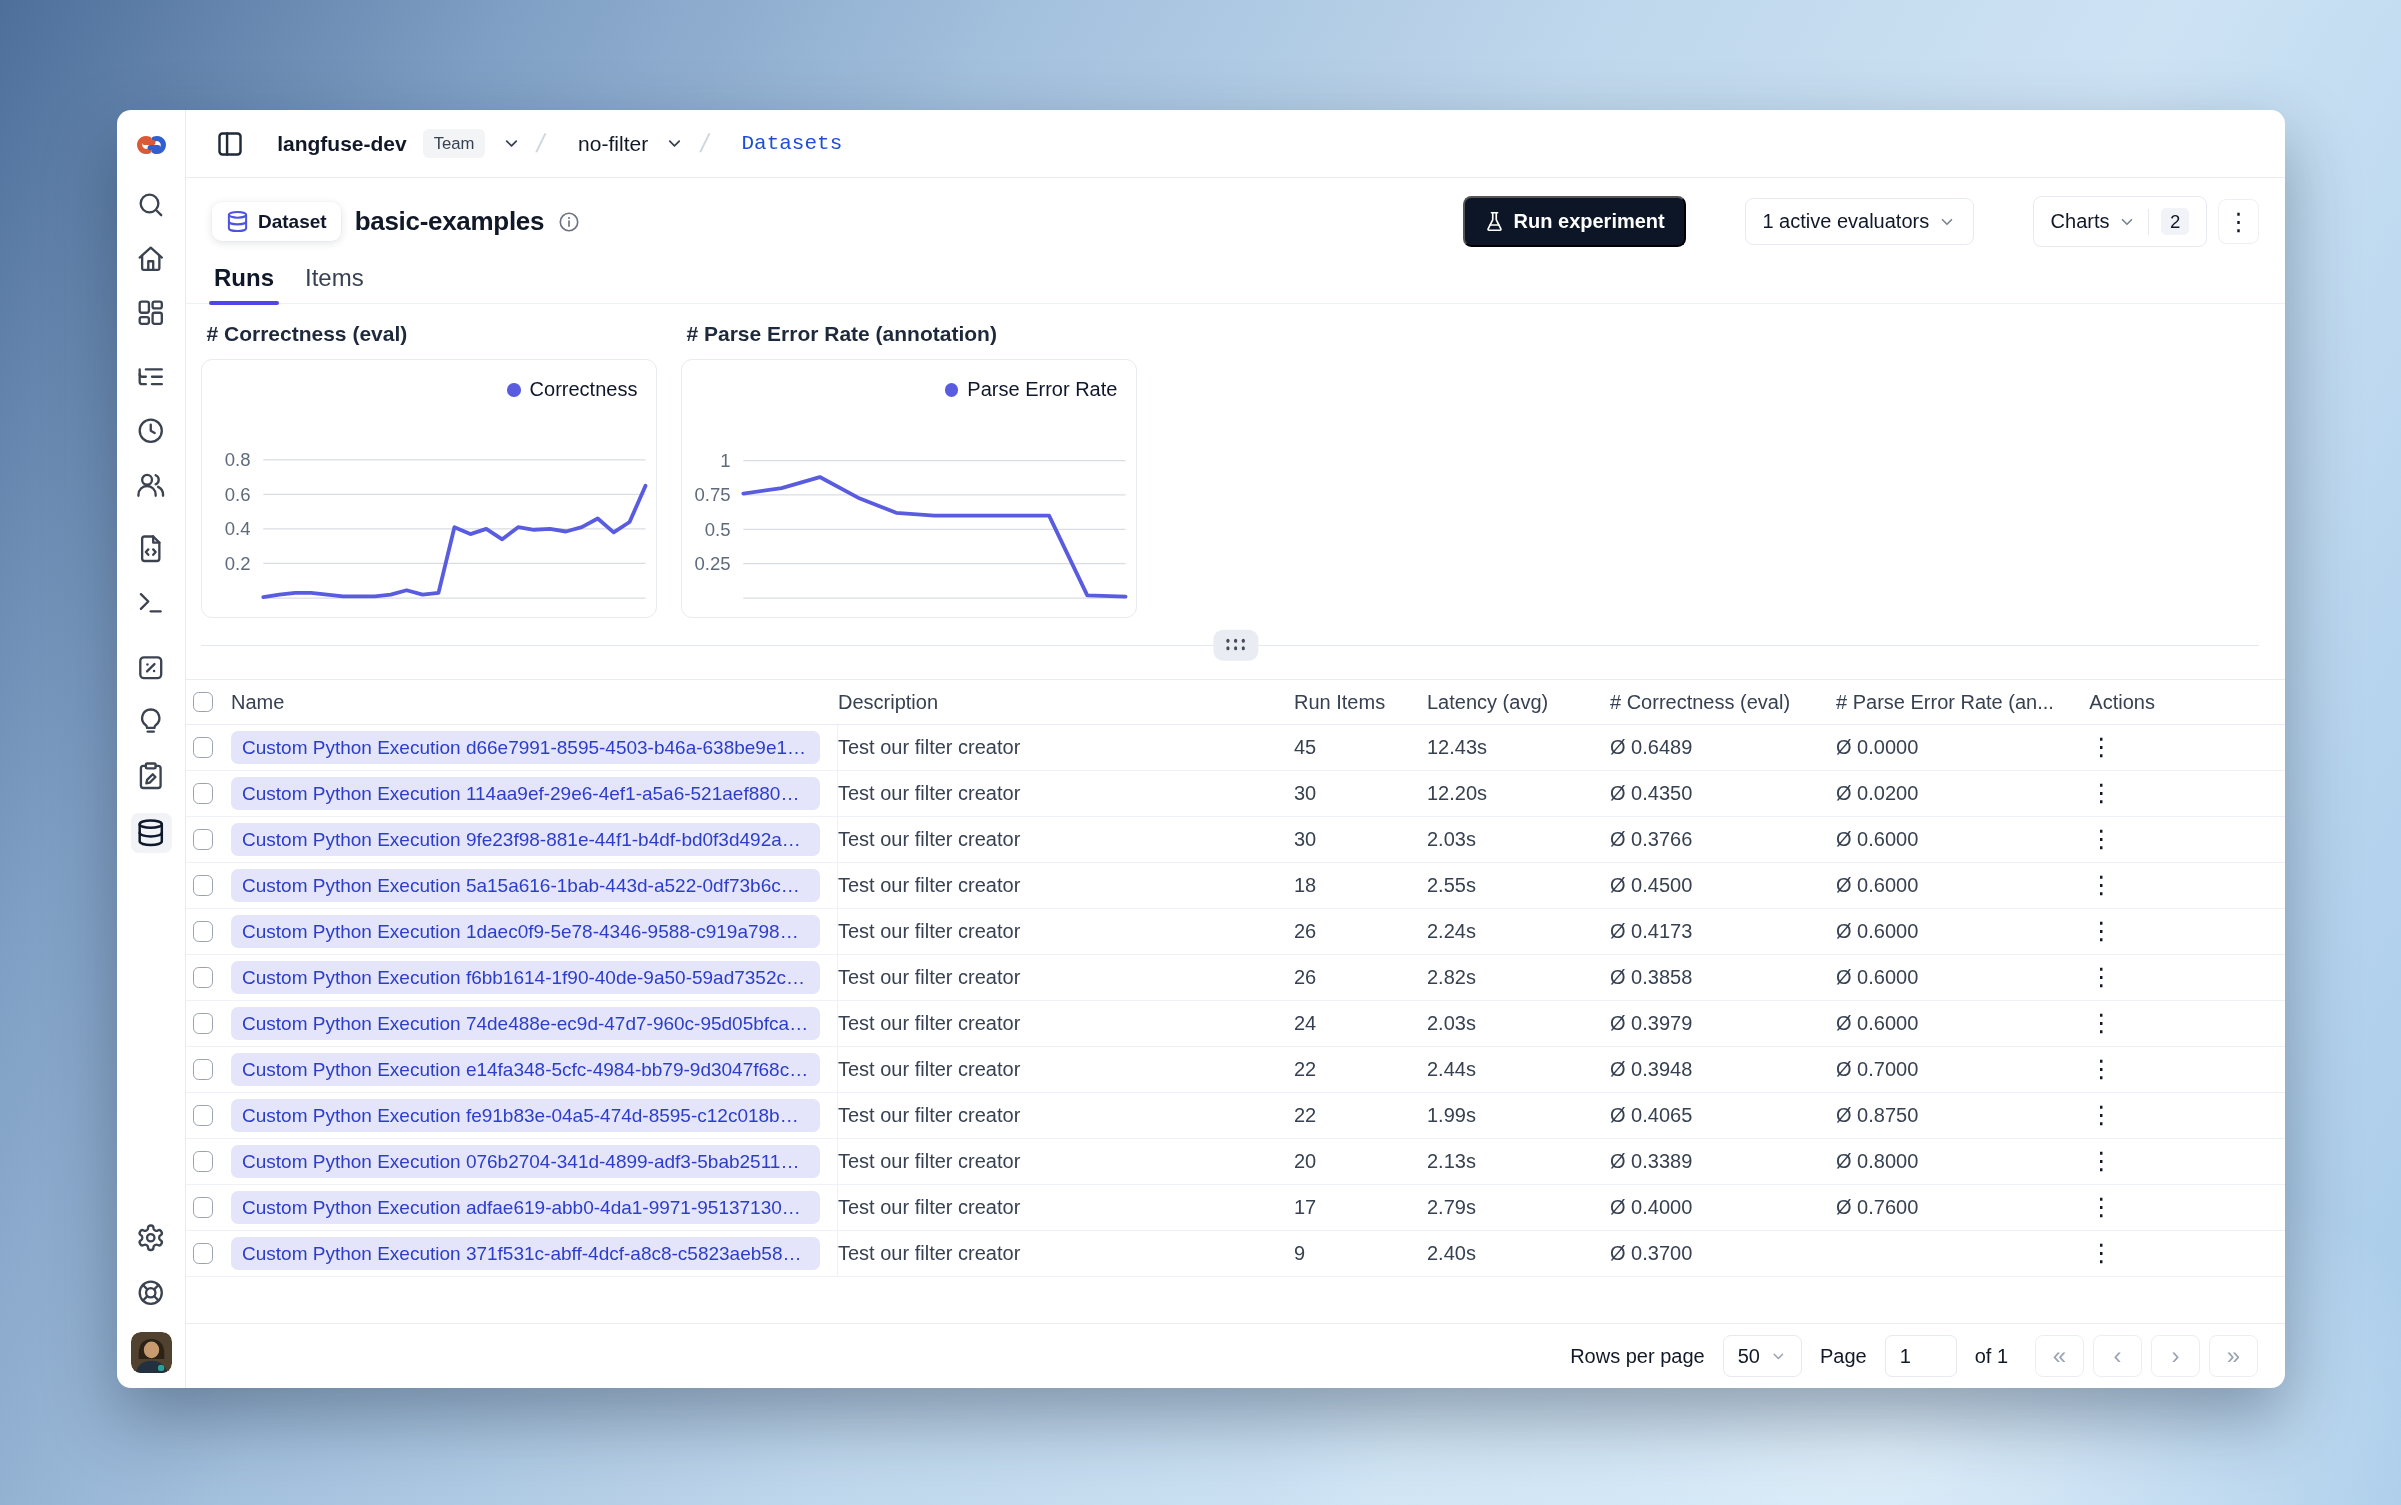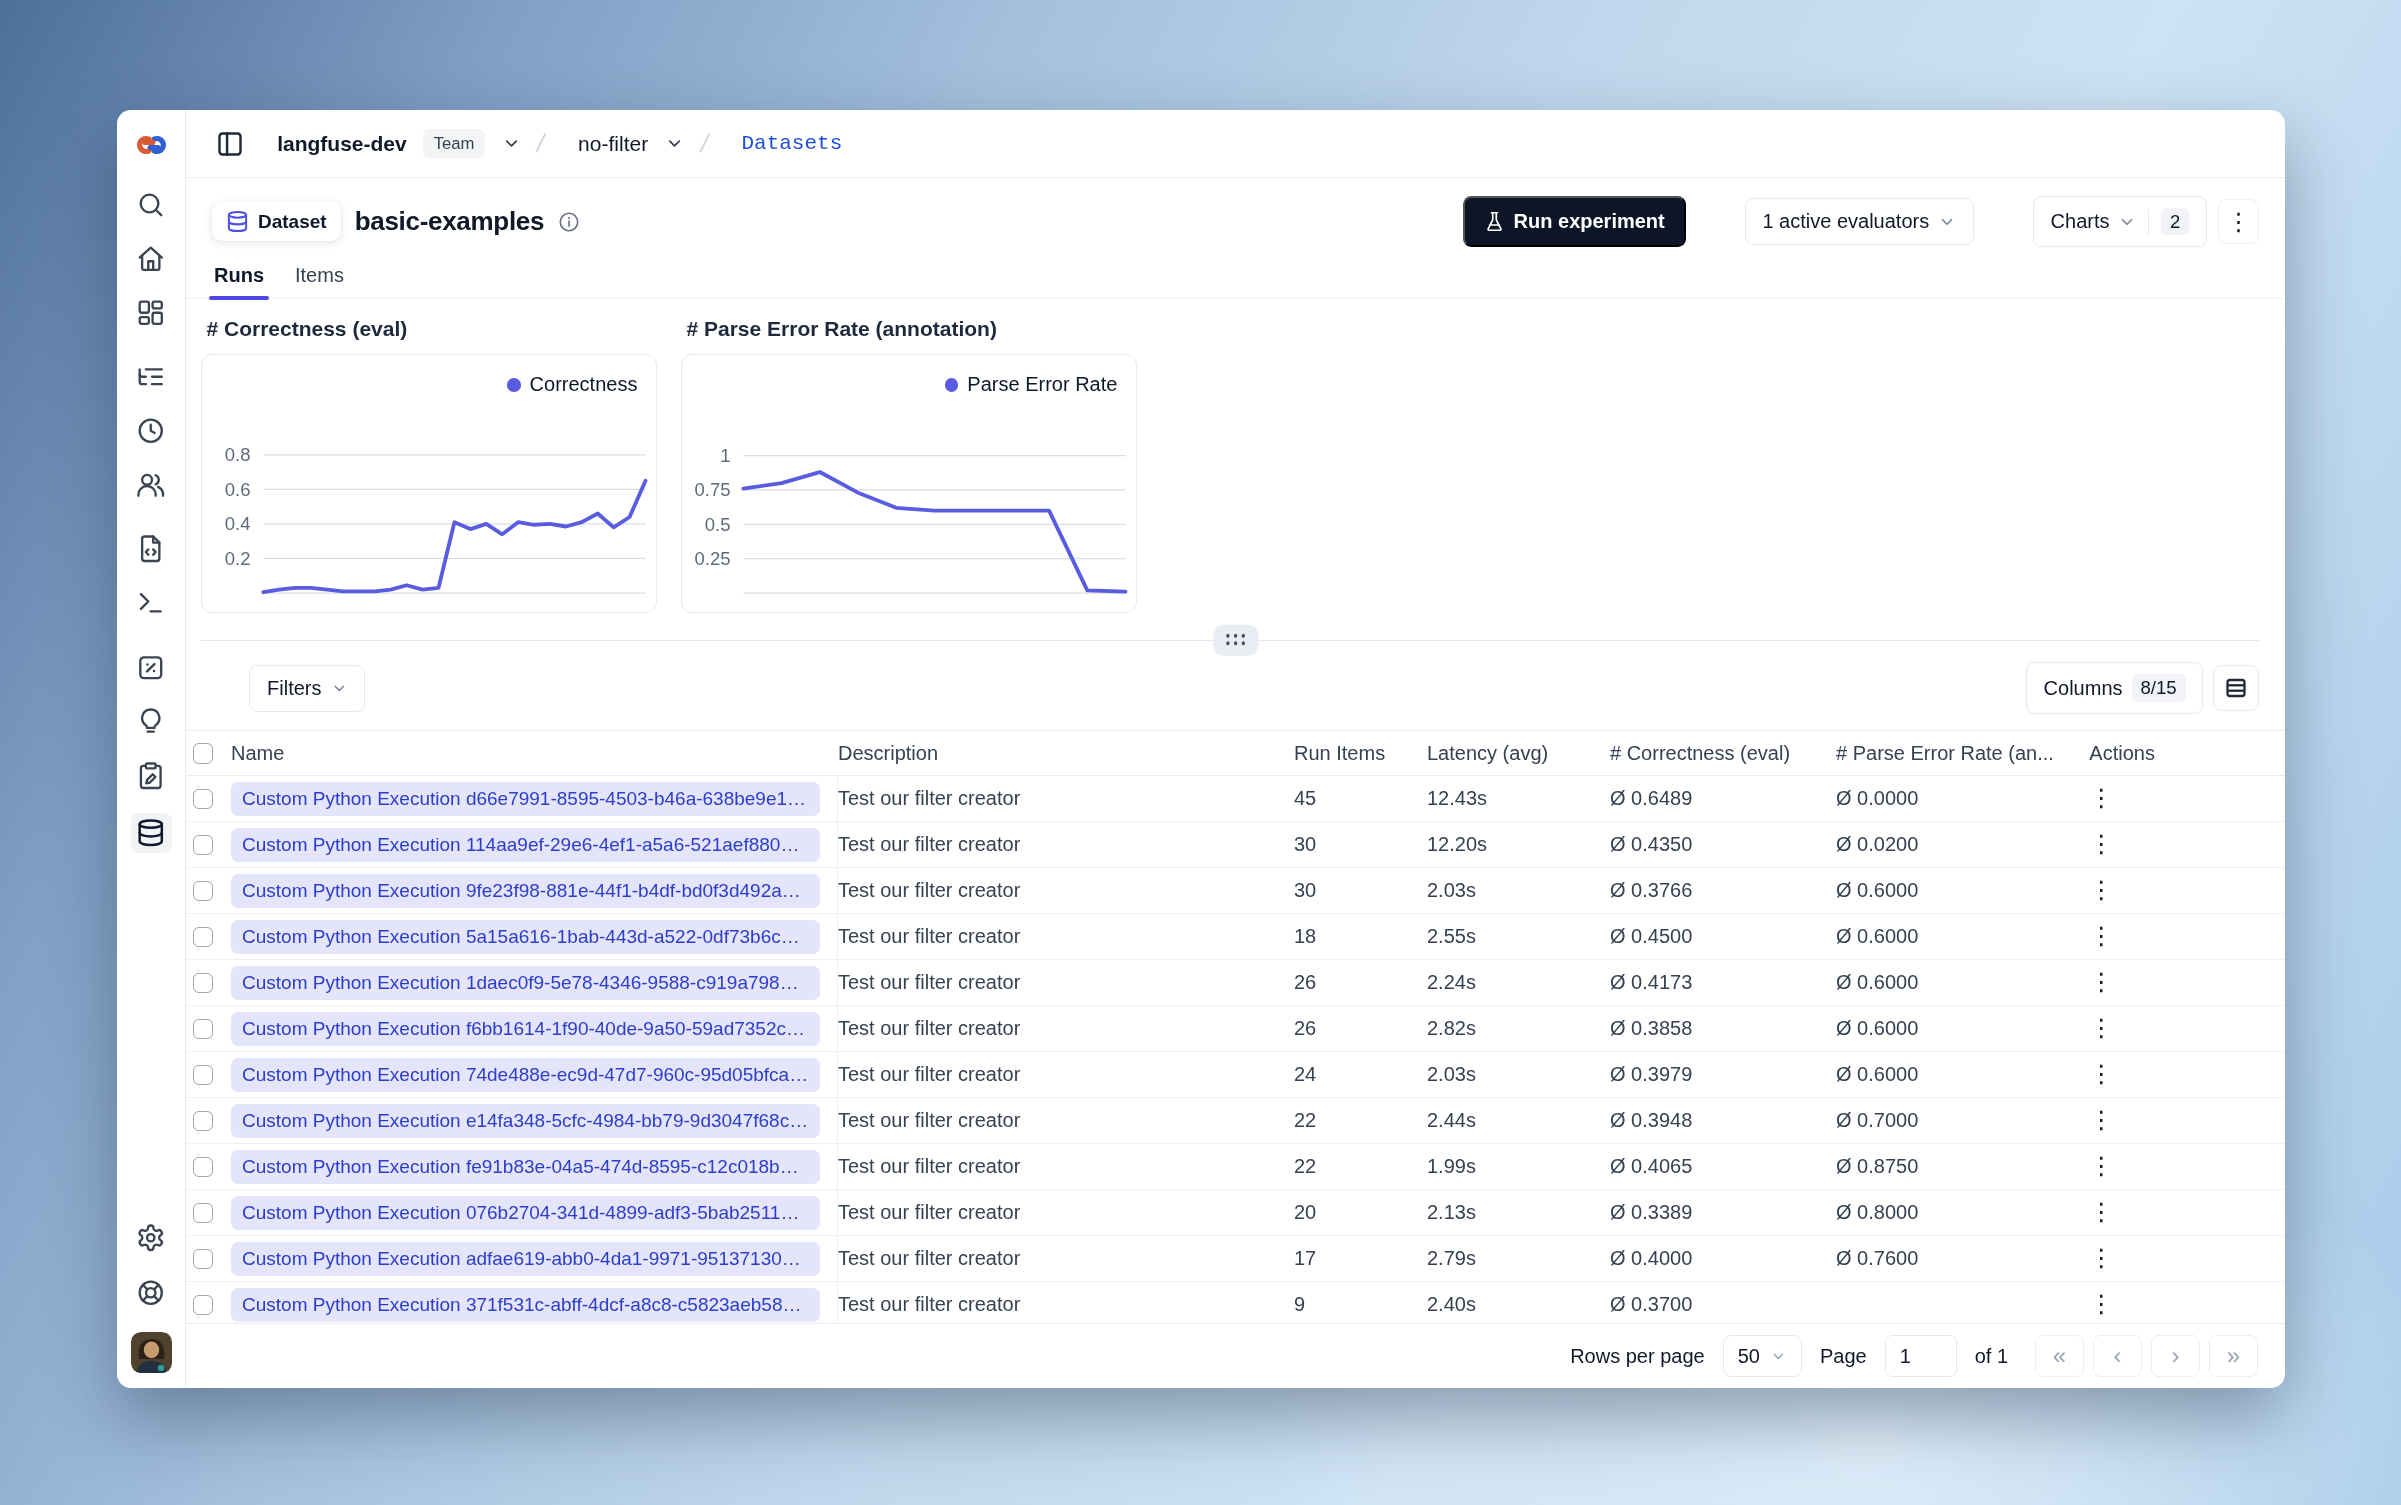--- a/index.html
+++ b/index.html
@@ -55,21 +55,21 @@
   .btn { display:flex; align-items:center; gap: 9px; font-size: 20px; border-radius: 8.3px; cursor:pointer; white-space: nowrap; }
   .btn-dark { background: var(--dark); color:#fff; padding: 12px 19px; font-weight: 600; }
   .btn-outline { border: 1.3px solid #e6e9ef; color:#111827; padding: 11px 16.7px; font-weight: 500; background:#fff;margin-left:48px; }
   .btn .chev { color:#7a8492; display:flex; }
   .vr { width:1.3px; height: 26px; background:#e6e9ef; margin: 0 2.6px; }
   .count-badge { background:#f1f3f8; border-radius: 5.1px; padding: 2.6px 9px; font-size: 18.6px; color:#111827; }
   .kebab-btn { border: 1.3px solid #edeff3; border-radius: 8.3px; width: 41px; height: 45px; display:flex; align-items:center; justify-content:center; cursor:pointer; }
   .kebab { color:#111827; font-size: 24px; line-height: 1; letter-spacing: 0; cursor: pointer; }
   
   .tabs { display:flex; gap: 31px; padding: 16.7px 0 0 28px; border-bottom: 1.3px solid #edf0f4; }
-  .tab { font-size: 20px; padding-bottom: 11.5px; color:#374151; font-weight: 500; cursor:pointer; position: relative; }
+  .tab { font-size: 24px; padding-bottom: 11.5px; color:#374151; font-weight: 500; cursor:pointer; position: relative; }
   .tab.active { color:#0f172a; font-weight: 700; }
   .tab.active::after { content:""; position:absolute; left:-5.1px; right:-5.1px; bottom:-1.3px; height: 3.8px; background: var(--accent); border-radius: 1.9px; }
   
   .charts { display:flex; gap: 24px; padding: 18px 0 0 15.4px; }
   .chart-block { width: 456px; }
   .chart-title { font-size: 21px; font-weight: 700; color:#1e293b; margin: 0 0 13px 5.1px; }
   .chart-card { position: relative; height: 259px; border: 1.3px solid #e8ebf1; border-radius: 11px; padding: 54px 1.3px 0 1.3px; }
   .legend { position:absolute; top: 18px; right: 19px; display:flex; align-items:center; gap: 9px; }
   .legend .dot { width: 13.5px; height: 13.5px; border-radius: 50%; background: var(--line); }
   .legend .txt { font-size: 20px; color:#0f172a; font-weight: 500; }
@@ -400,45 +400,20 @@
       </div>
     </div>
 
     <div class="divider">
       <div class="line"></div>
       <div class="grip">
           <div class="grip-dots"></div>
         </div>
     </div>
 
-    <div class="filters-row">
-      <button class="btn btn-outline">
-        <span>Filters</span>
-        <span class="chev">
-            <svg viewBox="0 0 24 24" width="16.7" height="16.7" fill="none" stroke="currentColor" stroke-width="2.2" stroke-linecap="round" stroke-linejoin="round">
-              <path d="m6 9 6 6 6-6"></path>
-            </svg>
-          </span>
-      </button>
-      <div class="filters-right">
-        <button class="btn btn-outline">
-          <span>Columns</span>
-          <span class="count-badge">8/15</span>
-        </button>
-        <span class="sq-btn">
-          <span>
-              <svg viewBox="0 0 24 24" width="24" height="24" fill="none" stroke="#1f2937" stroke-width="2.3" stroke-linejoin="round">
-                <rect x="3.5" y="4" width="17" height="16" rx="2.5"></rect>
-                <path d="M3.5 9.3h17"></path>
-                <path d="M3.5 14.7h17"></path>
-              </svg>
-            </span>
-        </span>
-      </div>
-    </div>
 
     <div class="table">
       <div class="thead">
         <div class="cell col-check">
             <span class="checkbox"></span>
           </div>
         <div class="cell col-name">Name</div>
         <div class="cell">Description</div>
         <div class="cell">Run Items</div>
         <div class="cell">Latency (avg)</div>

